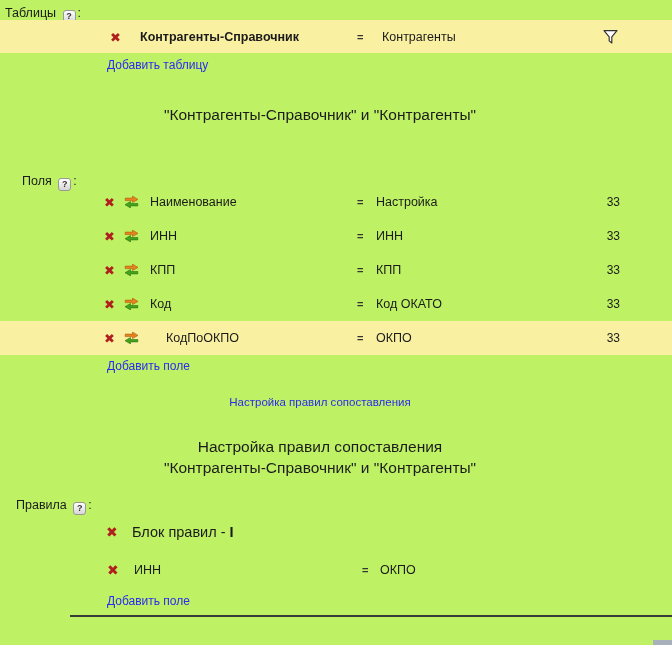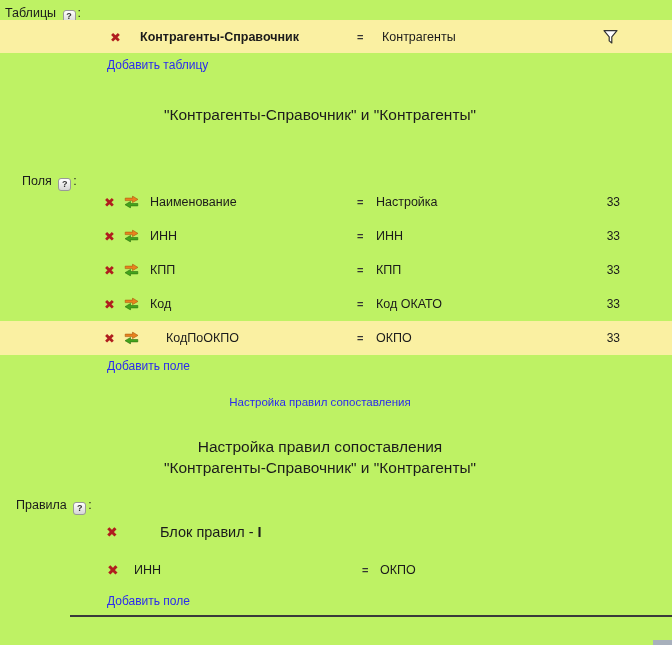--- a/index.html
+++ b/index.html
@@ -29,21 +29,21 @@
     font-size:12px; color:var(--link); cursor:pointer;
   }
   .heading {
     left:0; width:640px; text-align:center; font-size:15.5px; line-height:21px;
     color:#1c1c1c;
   }
   .smalllink {
     left:0; width:640px; text-align:center; font-size:11.5px;
     color:var(--link); cursor:pointer;
   }
-  .blocktitle { font-size:14.5px; color:var(--text);margin-left:28px; }
+  .blocktitle { font-size:14.5px; color:var(--text); }
   .divider { position:absolute; left:70px; width:602px; height:2px; background:var(--divider); }
   .swap-svg, .filter-svg { display:block; cursor:pointer; }
   .scroll-frag { position:absolute; background:#a8b0bc; }
 </style>
 </head>
 <body>
 
 <div id="page">
 
   <div class="abs" style="left:5px; top:3px;">

